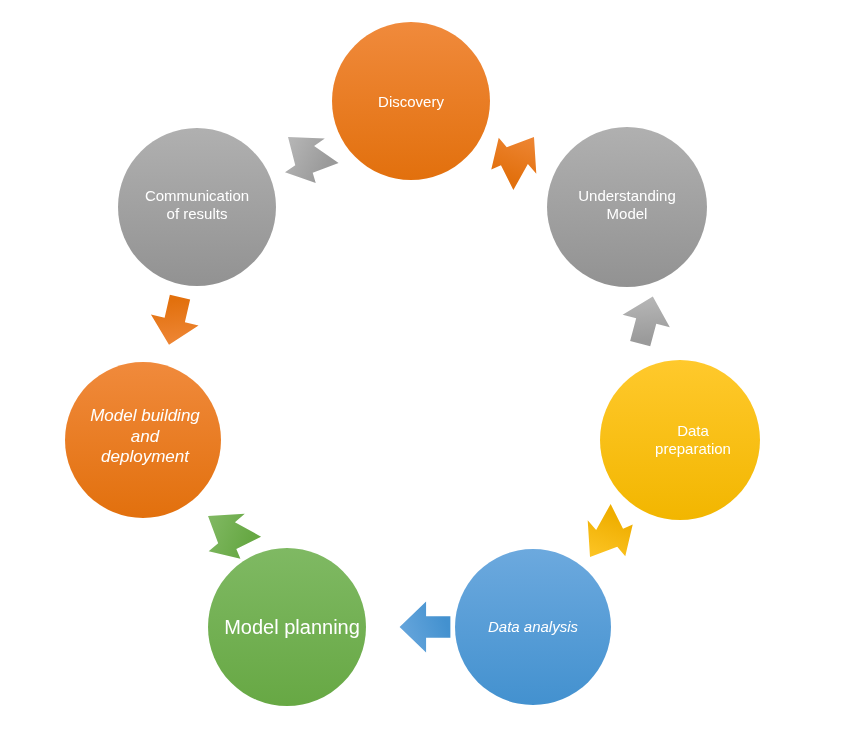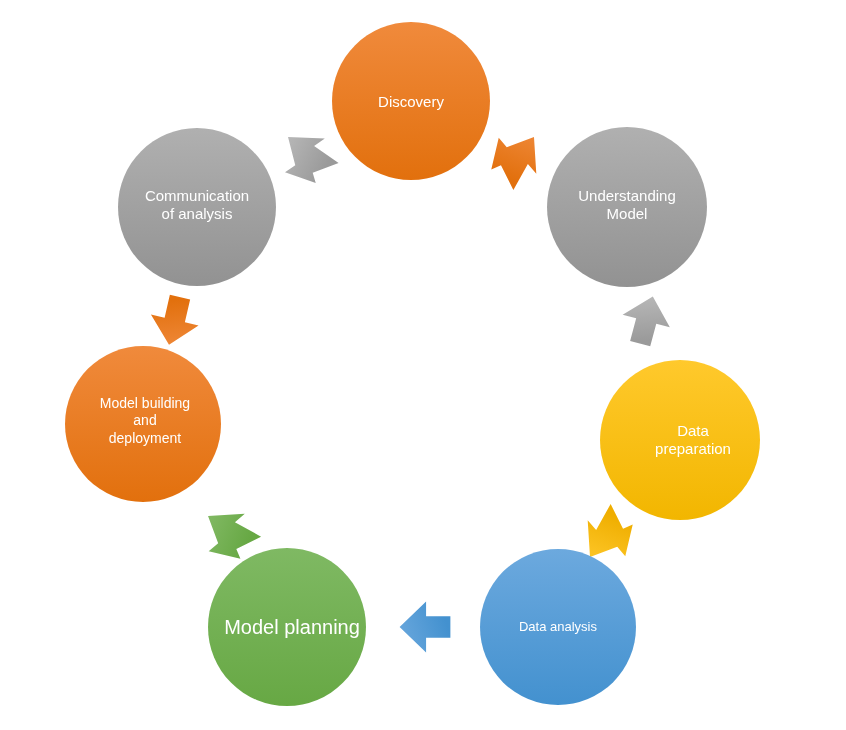--- a/index.html
+++ b/index.html
@@ -128,28 +128,28 @@
       <span class="label" style="transform: translate(0px, 1px);">Discovery</span>
     </div>
     <div class="node" style="left: 547px; top: 127px; width: 160px; height: 160px; background: linear-gradient(rgb(176, 176, 176) 0%, rgb(146, 146, 146) 100%); font-size: 15px; color: rgb(255, 255, 255);">
       <span class="label" style="transform: translate(0px, -2px);">Understanding
 Model</span>
     </div>
     <div class="node" style="left: 600px; top: 360px; width: 160px; height: 160px; background: linear-gradient(rgb(255, 201, 44) 0%, rgb(242, 182, 0) 100%); font-size: 15px; color: rgb(255, 255, 255);">
       <span class="label" style="transform: translate(13px, 0px);">Data
 preparation</span>
     </div>
-    <div class="node" style="left: 480px; top: 549px; width: 156px; height: 156px; background: linear-gradient(rgb(108, 169, 222) 0%, rgb(67, 145, 207) 100%); font-size: 13px; color: rgb(255, 255, 255);">
+    <div class="node" style="left: 455px; top: 549px; width: 156px; height: 156px; background: linear-gradient(rgb(108, 169, 222) 0%, rgb(67, 145, 207) 100%); font-size: 15px; color: rgb(255, 255, 255); font-style: italic;">
       <span class="label" style="transform: translate(0px, 0px);">Data analysis</span>
     </div>
     <div class="node" style="left: 208px; top: 548px; width: 158px; height: 158px; background: linear-gradient(rgb(127, 185, 99) 0%, rgb(103, 168, 68) 100%); font-size: 20px; color: rgb(255, 255, 255);">
       <span class="label" style="transform: translate(5px, 0px);">Model planning</span>
     </div>
-    <div class="node" style="left: 65px; top: 346px; width: 156px; height: 156px; background: linear-gradient(rgb(240, 138, 60) 0%, rgb(226, 112, 13) 100%); font-size: 14px; color: rgb(255, 255, 255);">
+    <div class="node" style="left: 65px; top: 362px; width: 156px; height: 156px; background: linear-gradient(rgb(240, 138, 60) 0%, rgb(226, 112, 13) 100%); font-size: 17px; color: rgb(255, 255, 255); font-style: italic;">
       <span class="label" style="transform: translate(2px, -3px);">Model building
 and
 deployment</span>
     </div>
     <div class="node" style="left: 118px; top: 128px; width: 158px; height: 158px; background: linear-gradient(rgb(176, 176, 176) 0%, rgb(146, 146, 146) 100%); font-size: 15px; color: rgb(255, 255, 255);">
       <span class="label" style="transform: translate(0px, -2px);">Communication
-of analysis</span>
+of results</span>
     </div>
   </div>
 
 </body></html>

